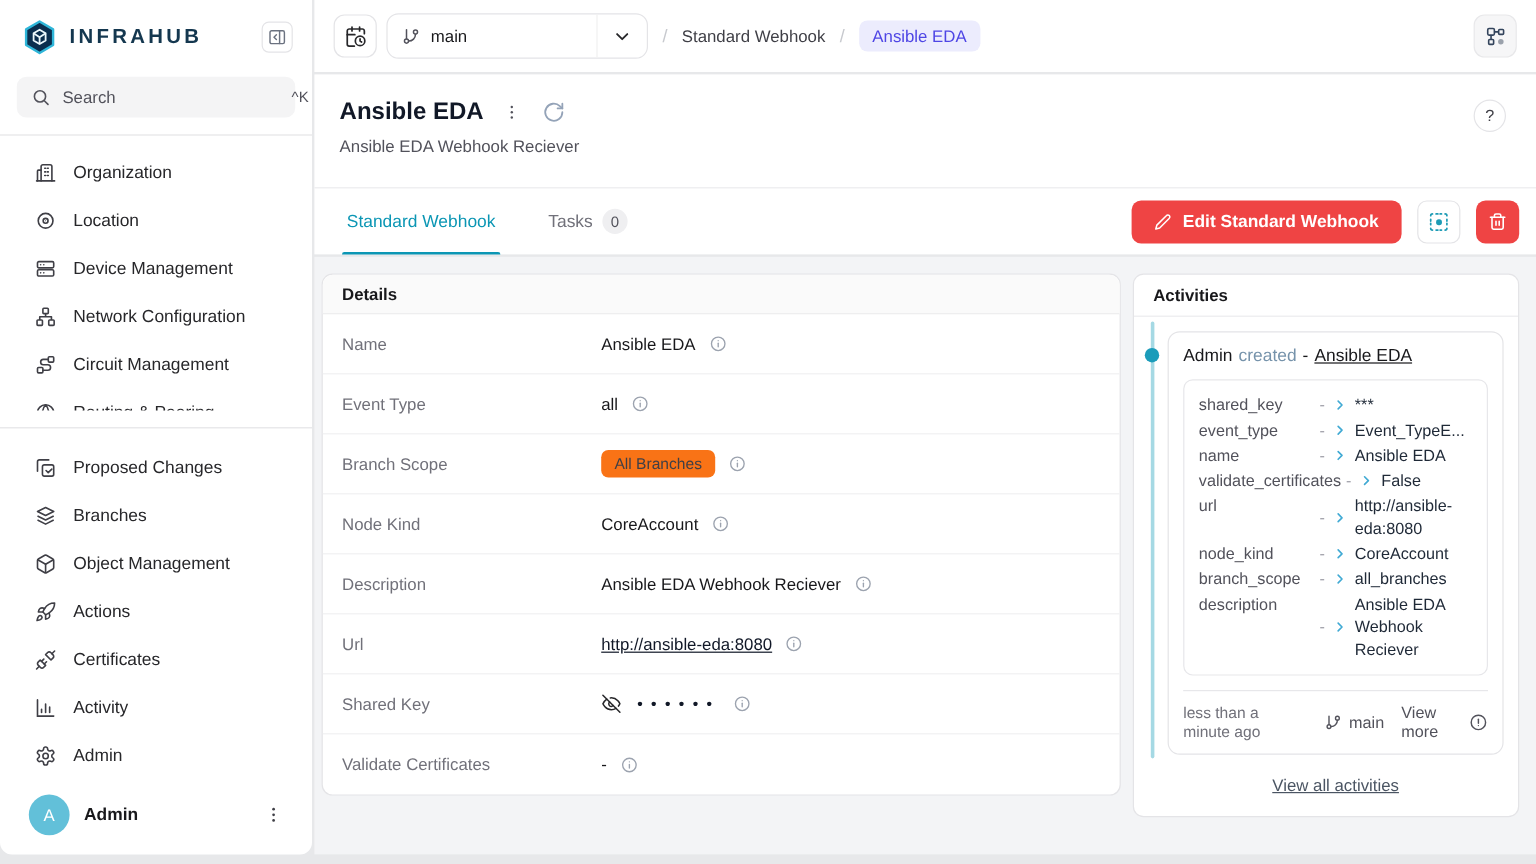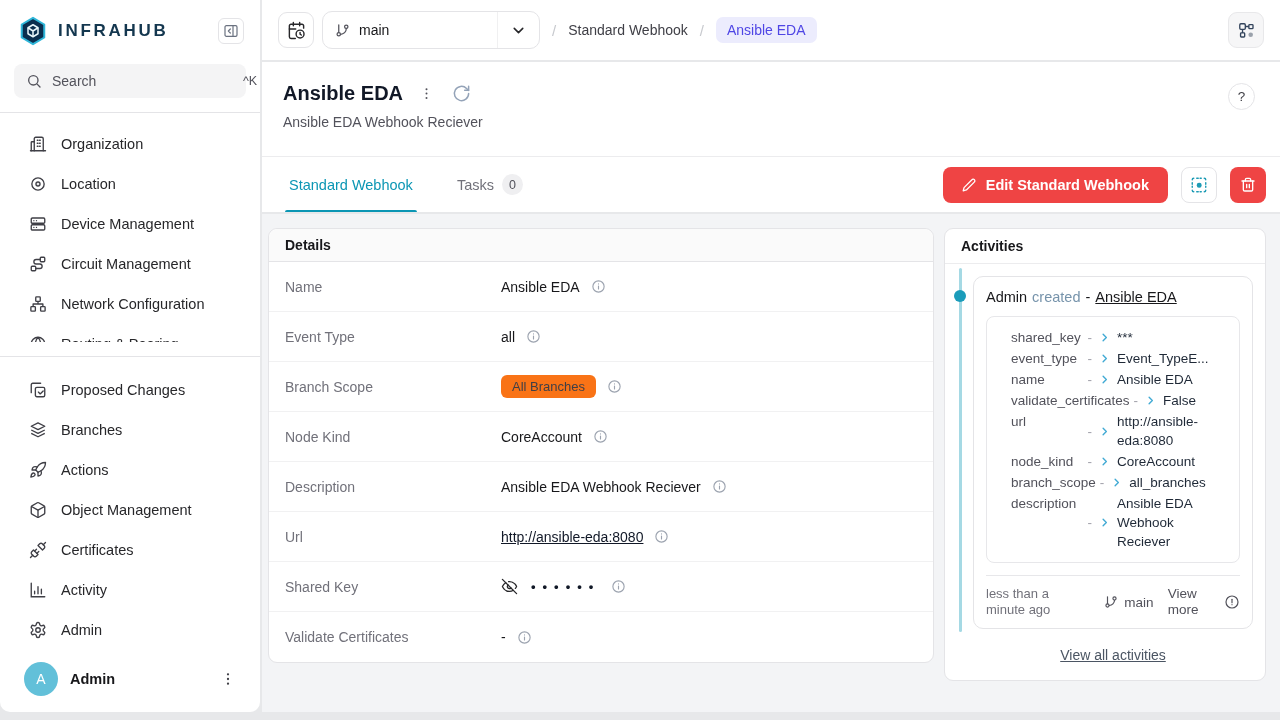--- a/index.html
+++ b/index.html
@@ -83,21 +83,21 @@
   .act-body { position:relative; padding:12px 12px 8px 28px; }
   .tl-line { position:absolute; left:14px; top:4px; bottom:48px; width:3px; background:#a5d9e4; border-radius:2px; }
   .tl-dot { position:absolute; left:9px; top:26px; width:12px; height:12px; border-radius:50%; background:#1b9cba; }
   .event-card { border:1px solid #e4e4e7; border-radius:10px; padding:12px 12px 10px 12px; background:#fff; }
   .event-title { font-size:14.5px; display:flex; gap:5px; flex-wrap:wrap; }
   .ev-actor { color:#18181b; }
   .ev-verb { color:#7693ab; }
   .ev-sep { color:#18181b; }
   .ev-obj { color:#18181b; text-decoration:underline; cursor:pointer; }
   .props-box { margin-top:11px; border:1px solid #e7e7ea; border-radius:8px; padding:9px 12px; }
-  .prow { display:flex; align-items:center; margin:2px 12px; font-size:13.5px; line-height:19px; }
+  .prow { display:flex; align-items:center; margin:2px 0; font-size:13.5px; line-height:19px; }
   .pkey { flex:1; color:#52525b; align-self:flex-start; }
   .pmid { display:flex; align-items:center; gap:7px; margin:0 7px 0 4px; }
   .pdash { color:#a1a1aa; }
   .pchev { color:#41aad4; }
   .pval { width:98px; flex:0 0 auto; color:#1f2937; word-wrap:break-word; }
   .efoot { display:flex; align-items:center; justify-content:space-between; gap:8px; border-top:1px solid #e7e7ea; margin-top:12px; padding-top:10px; }
   .efoot-time { width:104px; font-size:13px; color:#71717a; line-height:16px; }
   .efoot-branch { display:flex; align-items:center; gap:6px; font-size:13.5px; color:#52525b; }
   .efoot-more { width:42px; font-size:13.5px; color:#52525b; line-height:16px; cursor:pointer; }
   .efoot-info { color:#52525b; cursor:pointer; }
@@ -170,41 +170,41 @@
           <svg width="18" height="18" viewBox="0 0 24 24" fill="none" stroke="currentColor" stroke-width="1.8" stroke-linecap="round">
               <rect x="3" y="4" width="18" height="7" rx="1.5"></rect>
               <rect x="3" y="13" width="18" height="7" rx="1.5"></rect>
               <path d="M6.5 7.5h.01M10 7.5h.01M6.5 16.5h.01M10 16.5h.01"></path>
             </svg>
         </span>
         <span class="nav-label">Device Management</span>
       </div>
       <div class="nav-item">
         <span class="nav-ic">
-          <svg width="18" height="18" viewBox="0 0 24 24" fill="none" stroke="currentColor" stroke-width="1.8" stroke-linecap="round" stroke-linejoin="round">
-              <rect x="15" y="3" width="6" height="6" rx="1.2"></rect>
-              <rect x="3" y="15" width="6" height="6" rx="1.2"></rect>
-              <path d="M15 6H9.5a3 3 0 0 0 0 6h5a3 3 0 0 1 0 6H9"></path>
-            </svg>
-        </span>
-        <span class="nav-label">Circuit Management</span>
-      </div>
-      <div class="nav-item">
-        <span class="nav-ic">
           <svg width="18" height="18" viewBox="0 0 24 24" fill="none" stroke="currentColor" stroke-width="1.8" stroke-linejoin="round">
               <rect x="9" y="2.5" width="6" height="6" rx="1"></rect>
               <rect x="2.5" y="15.5" width="6" height="6" rx="1"></rect>
               <rect x="15.5" y="15.5" width="6" height="6" rx="1"></rect>
               <path d="M12 8.5V12M5.5 15.5V12h13v3.5"></path>
             </svg>
         </span>
         <span class="nav-label">Network Configuration</span>
       </div>
       <div class="nav-item">
         <span class="nav-ic">
+          <svg width="18" height="18" viewBox="0 0 24 24" fill="none" stroke="currentColor" stroke-width="1.8" stroke-linecap="round" stroke-linejoin="round">
+              <rect x="15" y="3" width="6" height="6" rx="1.2"></rect>
+              <rect x="3" y="15" width="6" height="6" rx="1.2"></rect>
+              <path d="M15 6H9.5a3 3 0 0 0 0 6h5a3 3 0 0 1 0 6H9"></path>
+            </svg>
+        </span>
+        <span class="nav-label">Circuit Management</span>
+      </div>
+      <div class="nav-item">
+        <span class="nav-ic">
           <svg width="18" height="18" viewBox="0 0 24 24" fill="none" stroke="currentColor" stroke-width="1.8">
               <circle cx="12" cy="12" r="9"></circle>
               <path d="M3 12h18"></path>
               <path d="M12 3a13.5 13.5 0 0 1 0 18a13.5 13.5 0 0 1 0-18"></path>
             </svg>
         </span>
         <span class="nav-label">Routing &amp; Peering</span>
       </div>
     </nav>
 
@@ -223,41 +223,41 @@
       </div>
       <div class="nav-item">
         <span class="nav-ic">
           <svg width="18" height="18" viewBox="0 0 24 24" fill="none" stroke="currentColor" stroke-width="1.8" stroke-linejoin="round">
               <path d="M12 2.5 21 7l-9 4.5L3 7Z"></path>
               <path d="m3 12 9 4.5 9-4.5"></path>
               <path d="m3 16.5 9 4.5 9-4.5"></path>
             </svg>
         </span>
         <span class="nav-label">Branches</span>
+      </div>
+      <div class="nav-item">
+        <span class="nav-ic">
+          <svg width="18" height="18" viewBox="0 0 24 24" fill="none" stroke="currentColor" stroke-width="1.8" stroke-linejoin="round">
+              <path d="M21 16V8a1.8 1.8 0 0 0-.9-1.56l-7.2-4.1a1.8 1.8 0 0 0-1.8 0l-7.2 4.1A1.8 1.8 0 0 0 3 8v8a1.8 1.8 0 0 0 .9 1.56l7.2 4.1a1.8 1.8 0 0 0 1.8 0l7.2-4.1A1.8 1.8 0 0 0 21 16Z"></path>
+              <path d="M3.3 7.3 12 12.2l8.7-4.9"></path>
+              <path d="M12 22V12"></path>
+            </svg>
+        </span>
+        <span class="nav-label">Object Management</span>
       </div>
       <div class="nav-item">
         <span class="nav-ic">
           <svg width="18" height="18" viewBox="0 0 24 24" fill="none" stroke="currentColor" stroke-width="1.8" stroke-linecap="round" stroke-linejoin="round">
               <path d="M4.5 16.5c-1.5 1.3-2 5-2 5s3.7-.5 5-2c.7-.8.7-2.1-.1-2.9a2.18 2.18 0 0 0-2.9-.1Z"></path>
               <path d="m12 15-3-3a22 22 0 0 1 2-4A12.9 12.9 0 0 1 22 2c0 2.7-.8 7.5-6 11a22 22 0 0 1-4 2Z"></path>
               <path d="M9 12H4s.5-3 2-4c1.6-1.1 5 0 5 0"></path>
               <path d="M12 15v5s3-.5 4-2c1.1-1.6 0-5 0-5"></path>
             </svg>
         </span>
         <span class="nav-label">Actions</span>
-      </div>
-      <div class="nav-item">
-        <span class="nav-ic">
-          <svg width="18" height="18" viewBox="0 0 24 24" fill="none" stroke="currentColor" stroke-width="1.8" stroke-linejoin="round">
-              <path d="M21 16V8a1.8 1.8 0 0 0-.9-1.56l-7.2-4.1a1.8 1.8 0 0 0-1.8 0l-7.2 4.1A1.8 1.8 0 0 0 3 8v8a1.8 1.8 0 0 0 .9 1.56l7.2 4.1a1.8 1.8 0 0 0 1.8 0l7.2-4.1A1.8 1.8 0 0 0 21 16Z"></path>
-              <path d="M3.3 7.3 12 12.2l8.7-4.9"></path>
-              <path d="M12 22V12"></path>
-            </svg>
-        </span>
-        <span class="nav-label">Object Management</span>
       </div>
       <div class="nav-item">
         <span class="nav-ic">
           <svg width="18" height="18" viewBox="0 0 24 24" fill="none" stroke="currentColor" stroke-width="1.8" stroke-linecap="round" stroke-linejoin="round">
               <path d="m19 5 3-3M2 22l3-3"></path>
               <path d="M6.3 20.3a2.4 2.4 0 0 0 3.4 0L12 18l-6-6-2.3 2.3a2.4 2.4 0 0 0 0 3.4Z"></path>
               <path d="M7.5 13.5 10 11M10.5 16.5 13 14"></path>
               <path d="m12 6 6 6 2.3-2.3a2.4 2.4 0 0 0 0-3.4l-2.6-2.6a2.4 2.4 0 0 0-3.4 0Z"></path>
             </svg>
         </span>

